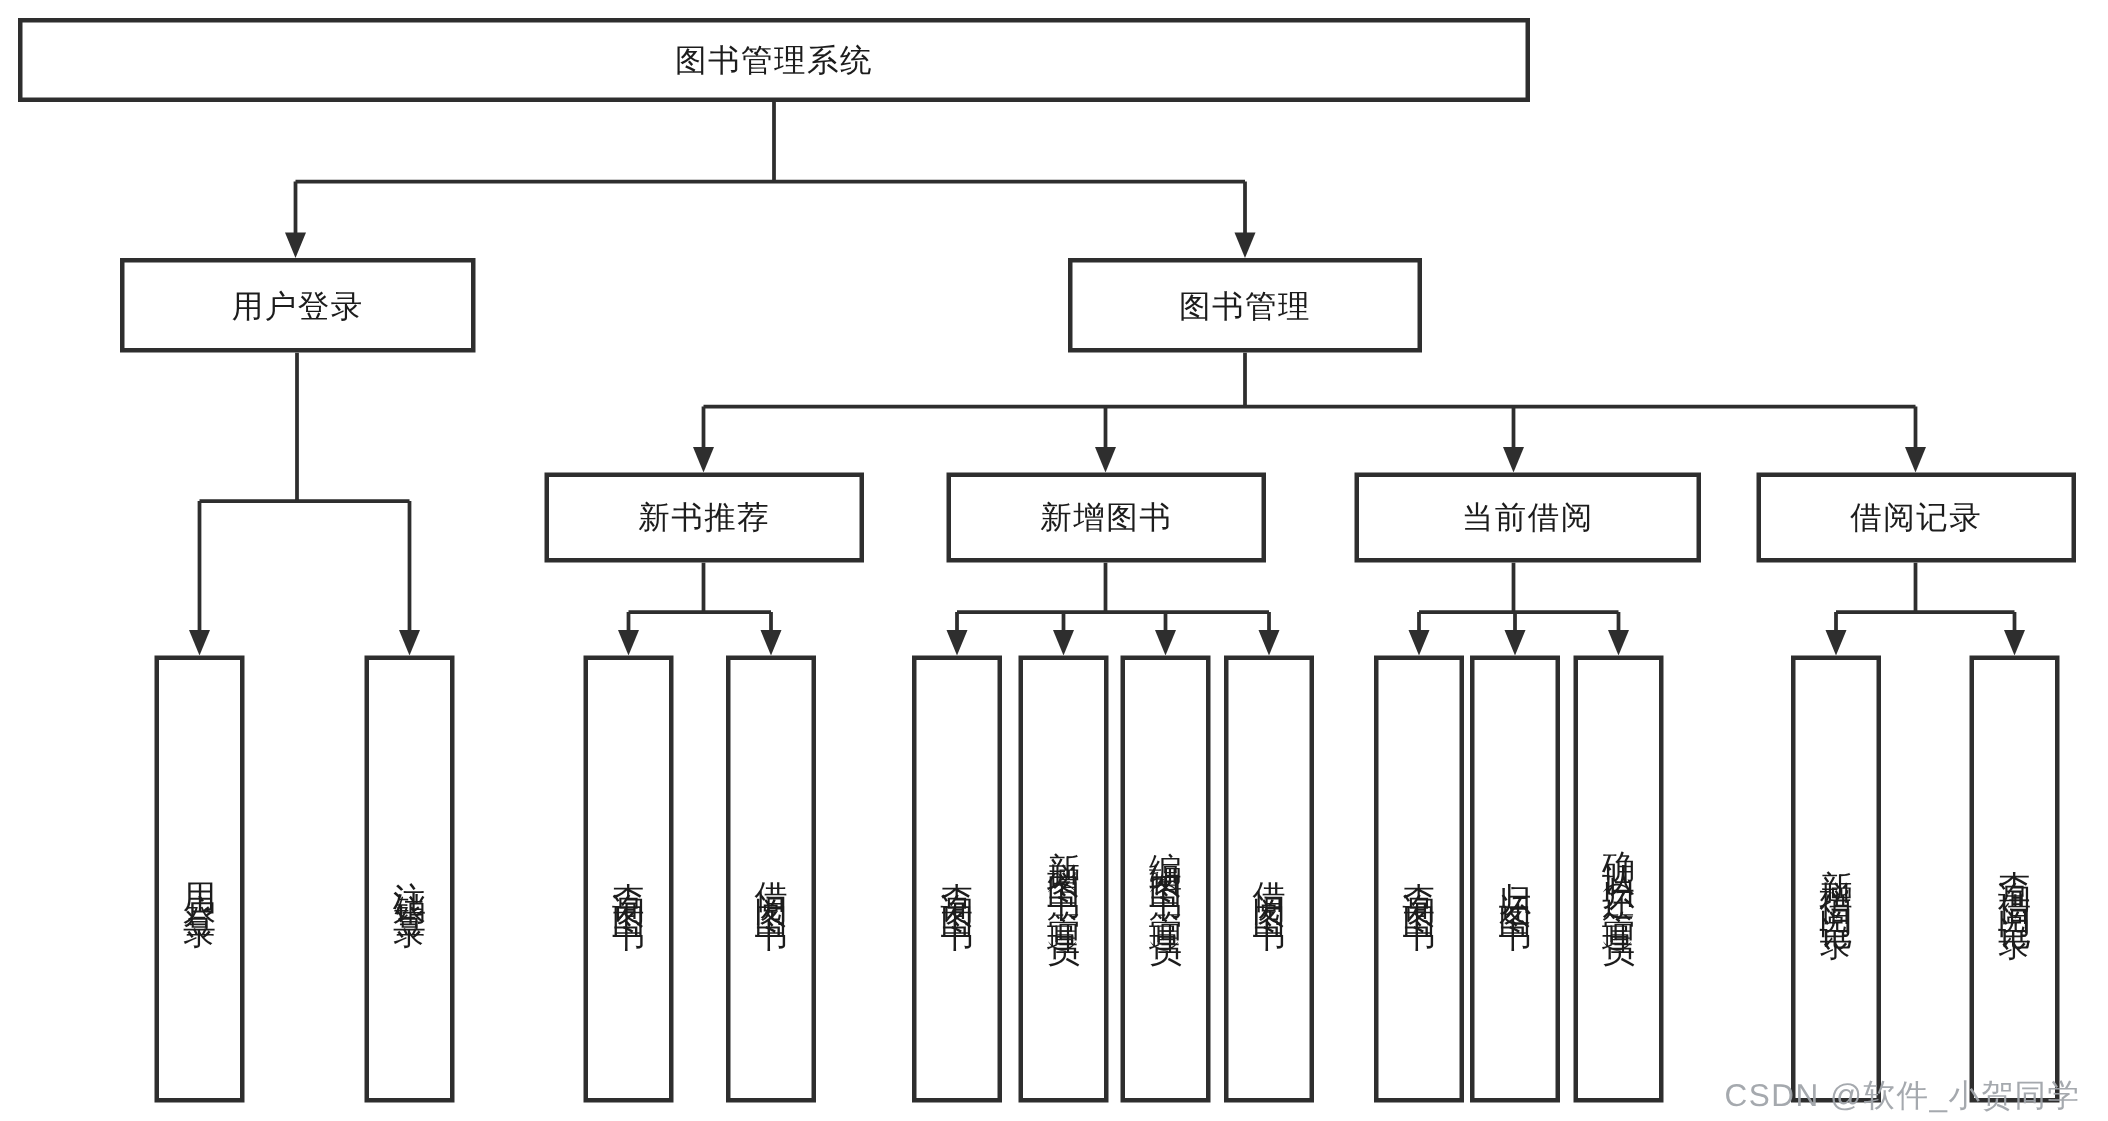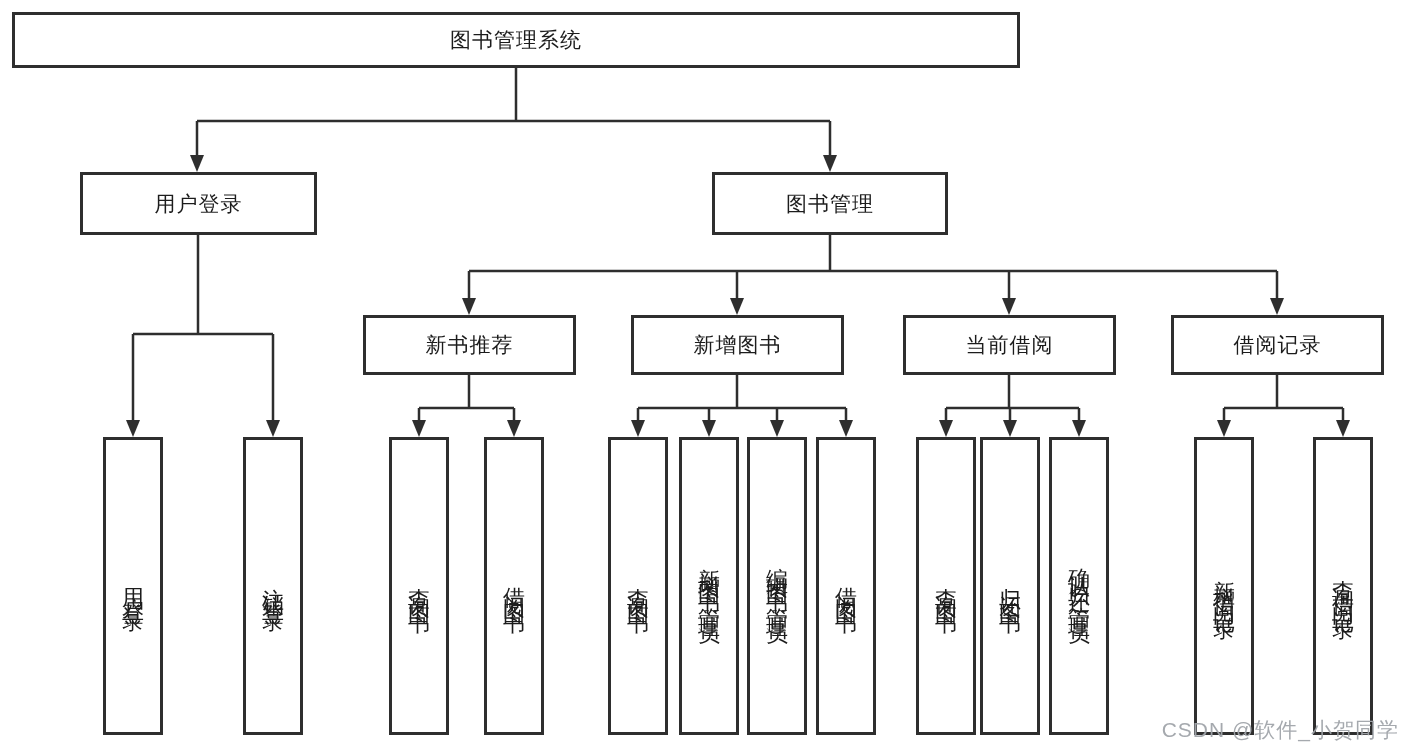--- a/index.html
+++ b/index.html
@@ -26,21 +26,21 @@
   .box.v span{
     writing-mode:vertical-rl;
     text-orientation:mixed;
     font-size:22px;
     letter-spacing:8px;
     line-height:1;
     white-space:nowrap;
   }
   .watermark{
     position:absolute;
-    right:6px;
+    right:18px;
     bottom:3px;
     font-size:21px;
     color:rgba(160,164,170,0.95);
     letter-spacing:1px;
     white-space:nowrap;
     z-index:5;
   }
 </style>
 </head>
 <body>
@@ -90,21 +90,21 @@
   <div class="box h" style="left:363px;top:315px;width:213px;height:60px">
     <span>新书推荐</span>
   </div>
 
   <div class="box h" style="left:712px;top:172px;width:236px;height:63px">
     <span>图书管理</span>
   </div>
   <div class="box h" style="left:631px;top:315px;width:213px;height:60px">
     <span>新增图书</span>
   </div>
-  <div class="box h" style="left:903px;top:315px;width:213px;height:60px">
+  <div class="box h" style="left:903px;top:315px;width:231px;height:60px">
     <span>当前借阅</span>
   </div>
   <div class="box h" style="left:1171px;top:315px;width:213px;height:60px">
     <span>借阅记录</span>
   </div>
 
   <div class="box v" style="left:103px;top:437px;width:60px;height:298px">
     <span>用户登录</span>
   </div>
   <div class="box v" style="left:243px;top:437px;width:60px;height:298px">

